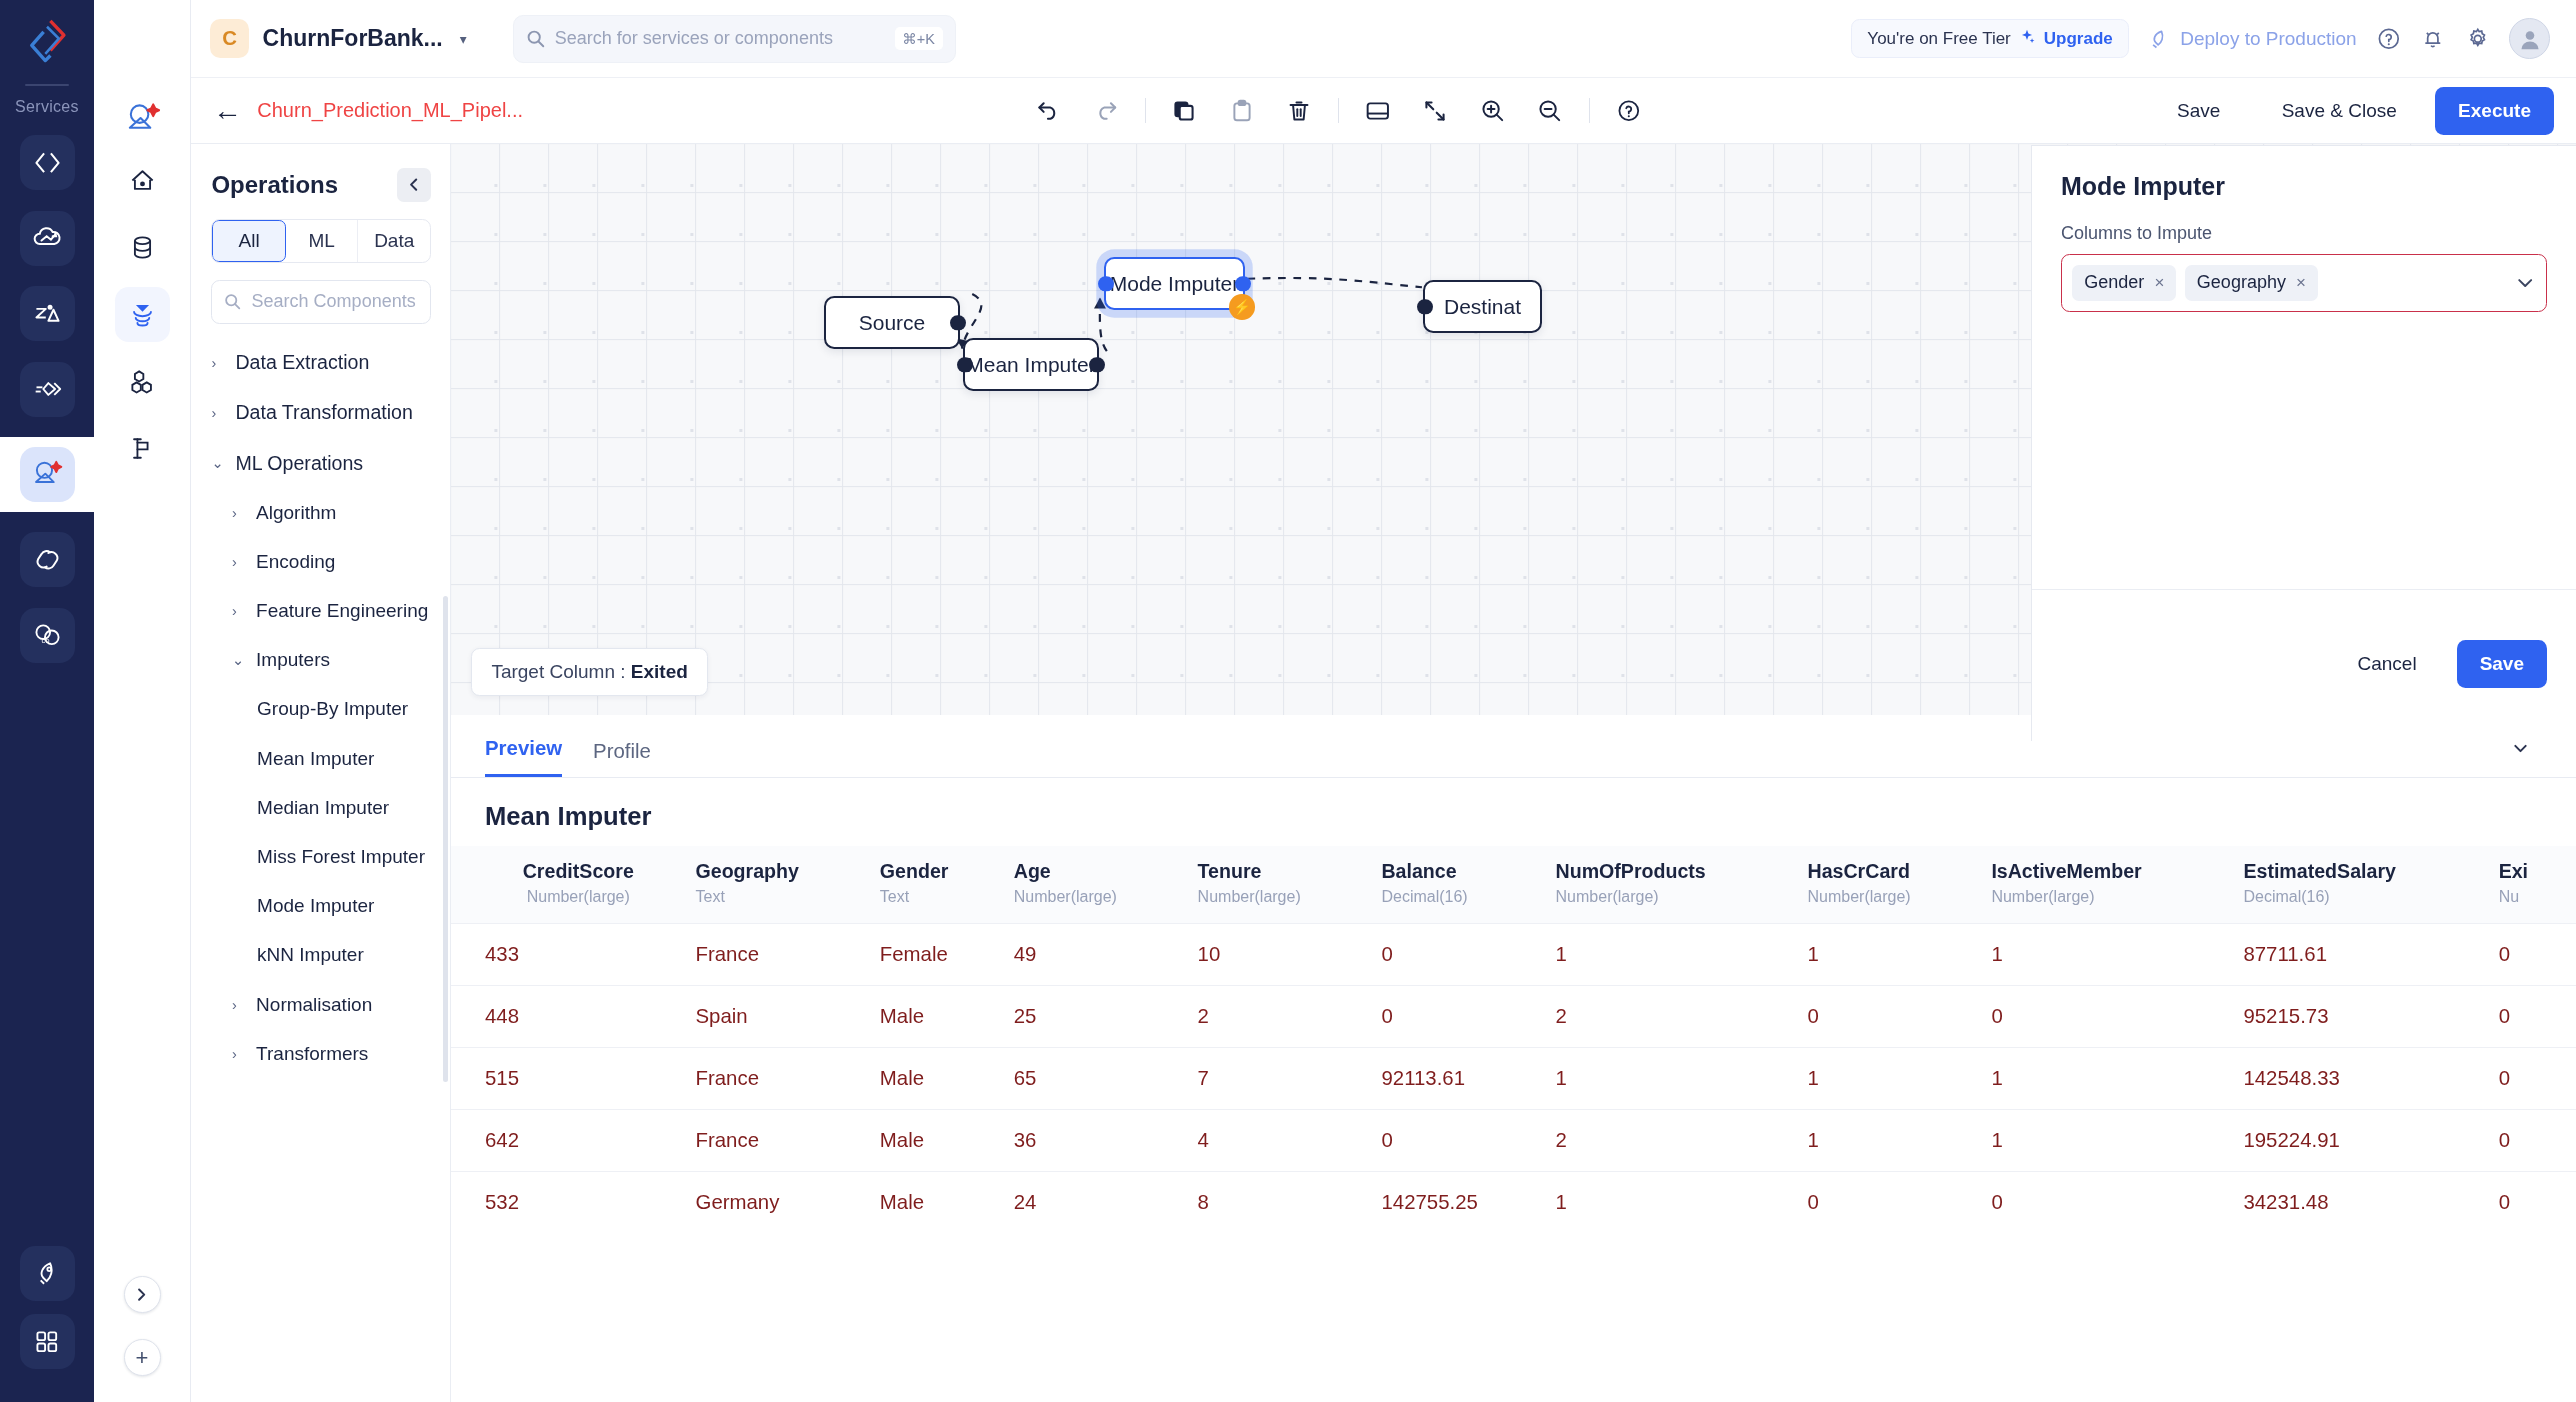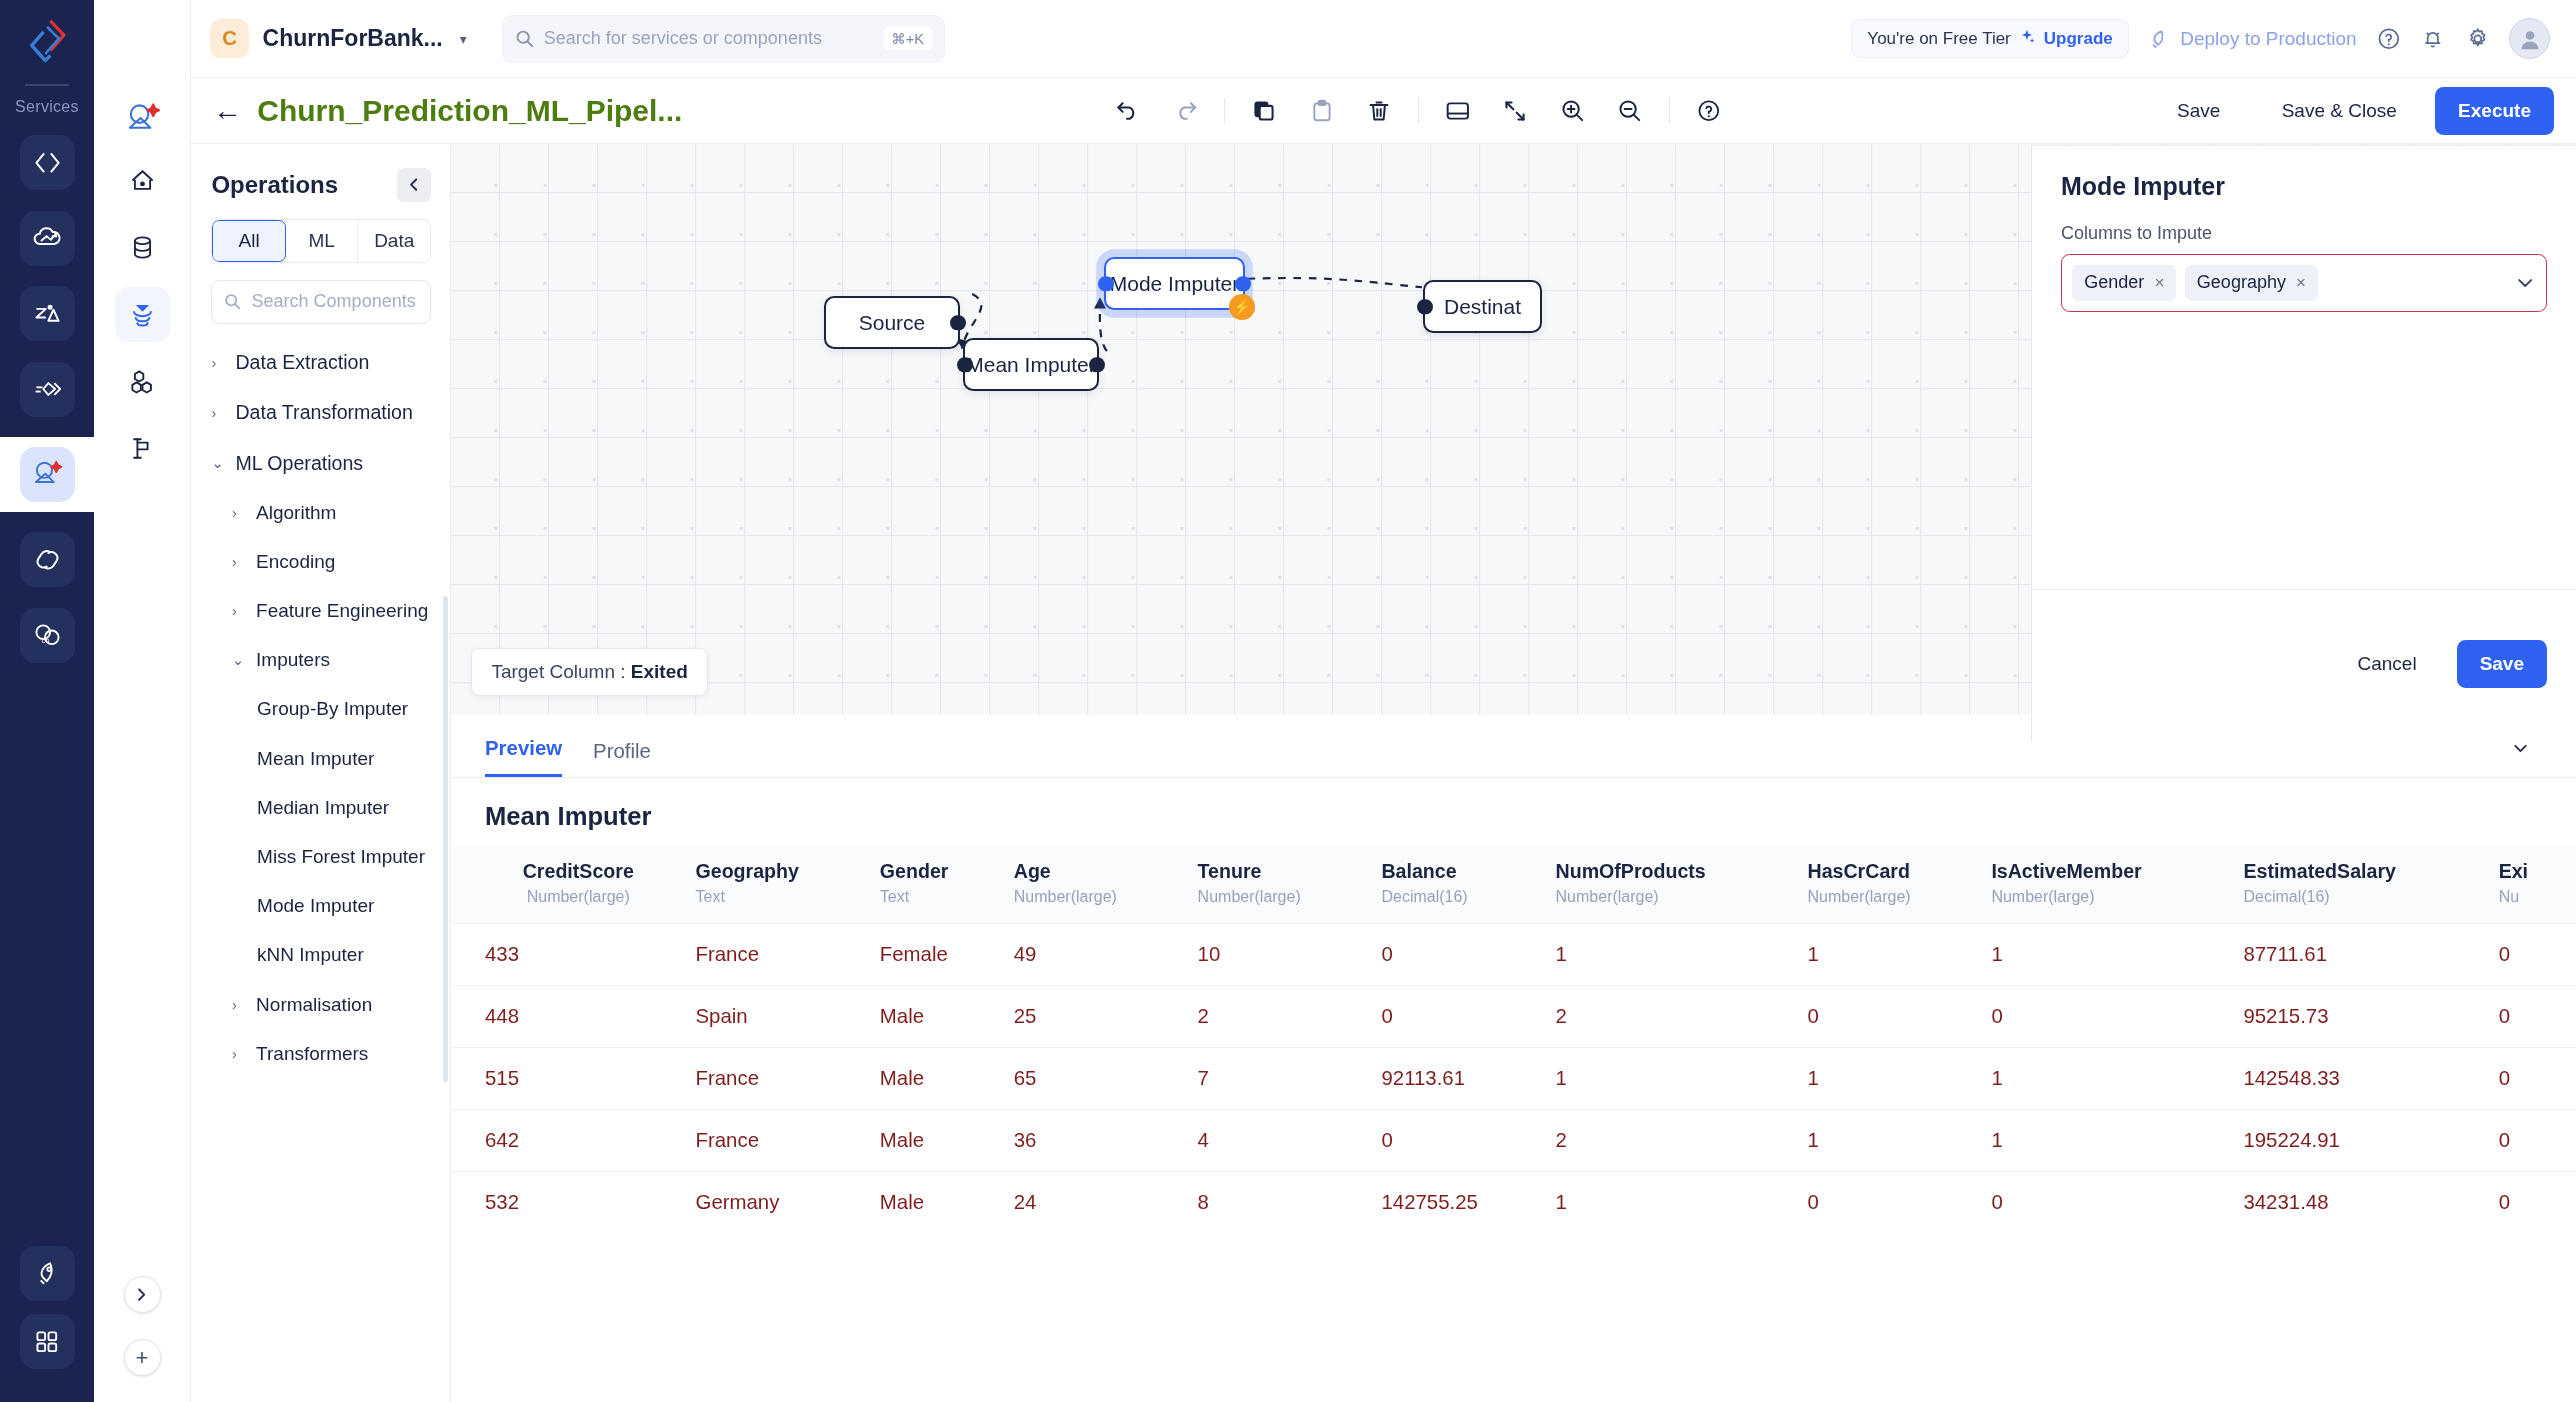--- a/index.html
+++ b/index.html
@@ -74,21 +74,21 @@
     padding: 0 25.6px 0 19px; gap: 0; border-bottom:0.9px solid #eef0f5; flex:0 0 78px;
   }
   .proj-chip {
     width: 39px; height: 39px; border-radius: 10.2px; background:#fdecd6;
     color:#d98924; font-weight:700; font-size:20.4px; display:flex;
     align-items:center; justify-content:center; margin-right: 13.6px;
   }
   .proj-name { font-size: 23px; font-weight: 600; color:#1b2440; }
   .caret { margin-left: 17px; color:#55607e; font-size: 13.6px; }
   .searchbox {
-    margin-left: 35px; width: 443px; height: 48px; background:#f4f6fb;
+    margin-left: 46px; width: 443px; height: 48px; background:#f4f6fb;
     border-radius: 10.2px; display:flex; align-items:center; padding: 0 12px; gap:10.2px;
     border:0.9px solid #eef1f7;
   }
   .searchbox input {
     flex:1; border:0; background:transparent; outline:none; font-size: 18px;
     color:#58617c; font-family:inherit;
   }
   .searchbox input::placeholder { color:#9aa3bb; }
   .kbd { background:#fff; border-radius:5.1px; padding: 3.4px 7.7px; font-size:14.5px; color:#7b86a4; }
   .top-right { margin-left:auto; display:flex; align-items:center; gap: 19px; }
@@ -103,21 +103,21 @@
     width: 41px; height:41px; border-radius:50%; background:#e4e8f2; border:0.9px solid #cfd6e6;
     display:flex; align-items:center; justify-content:center;
   }
 
   
   .toolbar {
     height: 66px; flex:0 0 66px; background:#fff; display:flex; align-items:center;
     padding: 0 22px 0 22px; border-bottom:0.9px solid #eaedf3;
   }
   .back { font-size: 29px; color:#1b2440; margin-right: 15.3px; cursor:pointer; line-height:1; }
-  .pipename { font-size: 30px; font-weight:700; color:#4d7c0f; }
+  .pipename { font-size: 20px; font-weight:400; color:#ef4444; }
   .tb-center { display:flex; align-items:center; gap: 20.4px; margin: 0 auto; }
   .tb-ico { width:37px;height:37px; display:flex;align-items:center;justify-content:center; cursor:pointer; color:#1b2440; }
   .tb-ico.dim { color:#9aa3b8; }
   .tb-sep { width:0.9px; height:25.6px; background:#dfe3ec; }
   .tb-right { display:flex; align-items:center; gap: 15.3px; }
   .btn {
     height: 48px; border-radius: 8.5px; padding: 0 22px; font-size:19px;
     display:flex; align-items:center; justify-content:center; cursor:pointer;
     font-family:inherit; border:0.9px solid transparent; background:transparent; color:#1b2440;
   }

